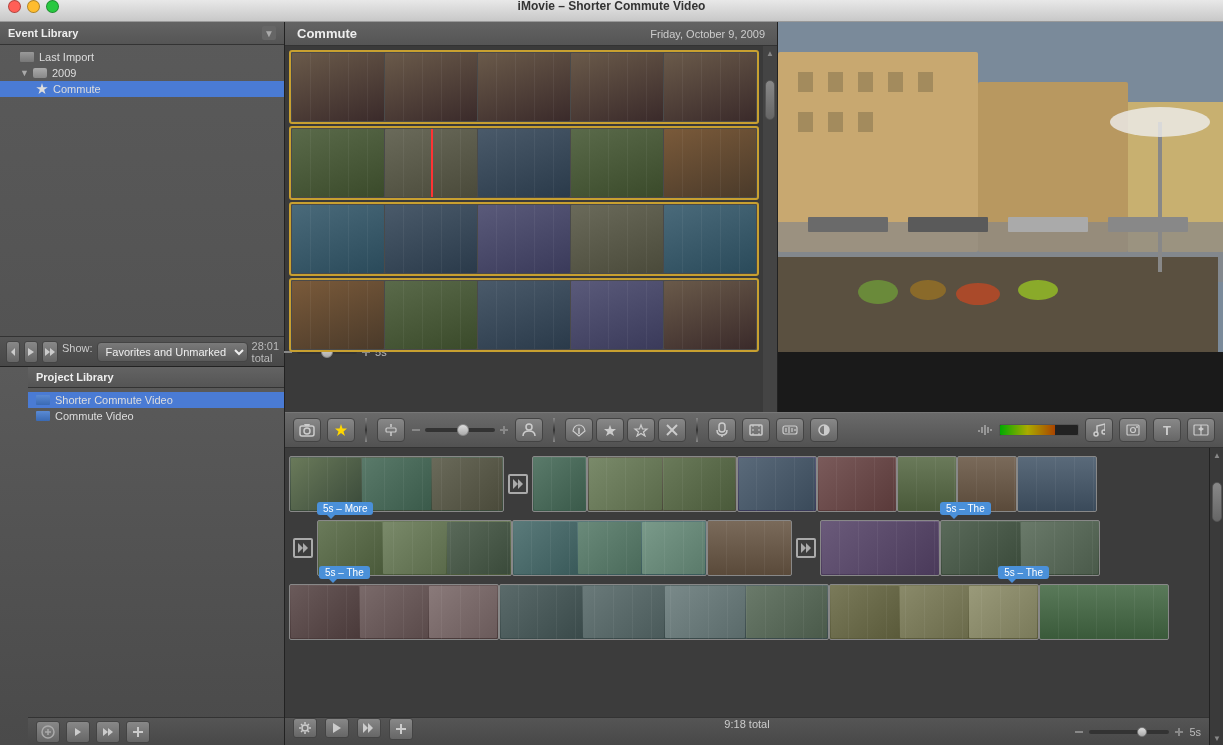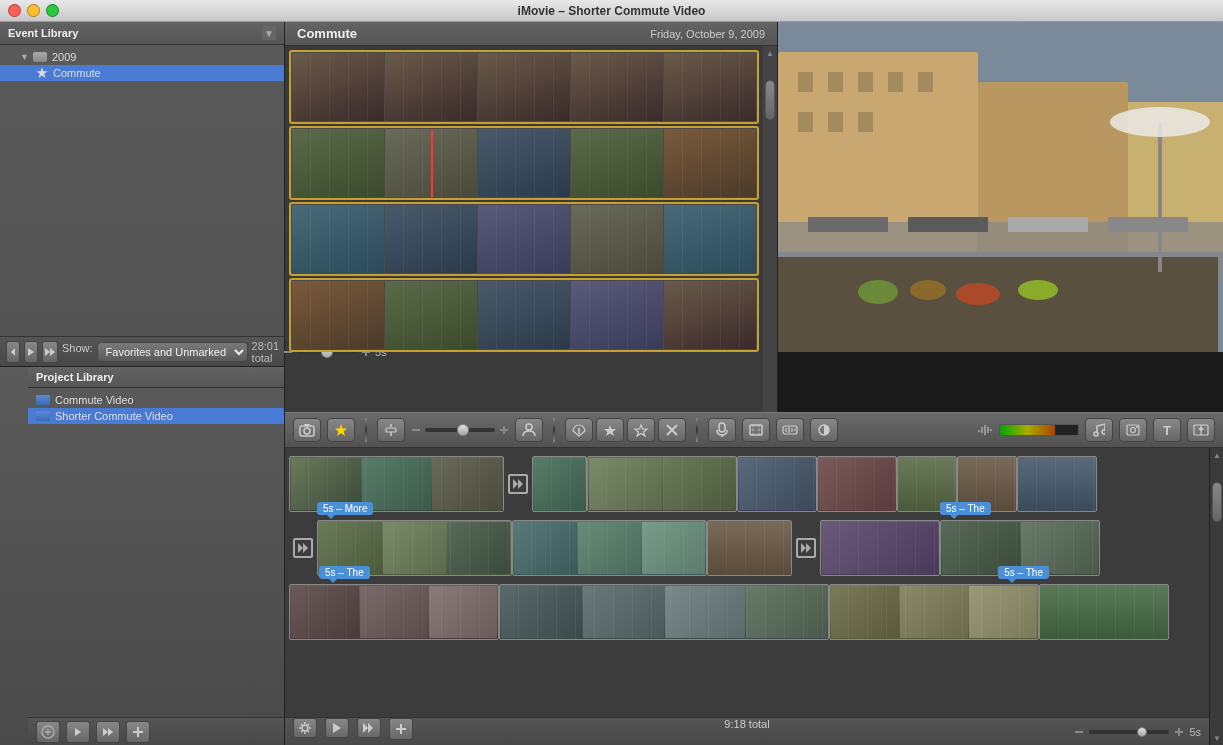--- a/index.html
+++ b/index.html
@@ -11,21 +11,21 @@
       height: 745px;
       overflow: hidden;
       color: #ddd;
     }
 
     
     #title-bar {
       background: linear-gradient(to bottom, #e8e8e8, #c8c8c8);
       height: 22px;
       display: flex;
-      align-items: center;
+      align-items: flex-end;
       padding: 8px 8px;
       border-bottom: 1px solid #999;
       position: relative;
     }
     .traffic-lights {
       display: flex;
       gap: 6px;
       align-items: center;
     }
     .traffic-light {
@@ -653,20 +653,24 @@
 
   <div id="left-panel">
 
     <div id="event-library-section">
       <div id="event-library-header">
         <span>Event Library</span>
         <div style="width:14px;height:14px;background:#666;border-radius:2px;display:flex;align-items:center;justify-content:center;color:#aaa;font-size:10px;cursor:pointer;">▼</div>
       </div>
       <div id="event-library-tree">
 
+        <div class="tree-item tree-indent">
+          <div class="tree-item-icon" style="background: linear-gradient(to bottom, #999,#777);"></div>
+          <span>Last Import</span>
+        </div>
 
 
         <div class="tree-item tree-indent">
           <span class="disclosure-triangle">▼</span>
           <div class="tree-item-icon folder"></div>
           <span>2009</span>
         </div>
 
         <div class="tree-item tree-indent2 selected">
           <div style="width:12px;height:12px;background:#ddd;clip-path:polygon(50% 0%, 61% 35%, 98% 35%, 68% 57%, 79% 91%, 50% 70%, 21% 91%, 32% 57%, 2% 35%, 39% 35%);margin-right:5px;flex-shrink:0;"></div>
@@ -714,27 +718,27 @@
         </div>
         <span class="duration-badge">5s</span>
       </div>
     </div>
 
     <div id="project-library-panel" style="flex:1;display:flex;flex-direction:column;padding-left:28px;">
       <div id="project-library-header">
         <span>Project Library</span>
       </div>
       <div id="project-library-list">
+        <div class="project-item selected">
+          <div class="project-icon"></div>
+          <span>Shorter Commute Video</span>
+        </div>
         <div class="project-item">
           <div class="project-icon"></div>
           <span>Commute Video</span>
-        </div>
-        <div class="project-item selected">
-          <div class="project-icon"></div>
-          <span>Shorter Commute Video</span>
         </div>
       </div>
 
       <div style="height:28px;background:linear-gradient(to bottom,#555,#484848);border-top:1px solid #333;display:flex;align-items:center;padding:0 8px;gap:6px;margin-top:auto;">
         <div class="icon-btn" style="font-size:16px;">
           <svg width="16" height="16" viewBox="0 0 16 16">
               <circle cx="8" cy="8" r="6" fill="none" stroke="#aaa" stroke-width="1.5"></circle>
               <line x1="8" y1="5" x2="8" y2="11" stroke="#aaa" stroke-width="1.5"></line>
               <line x1="5" y1="8" x2="11" y2="8" stroke="#aaa" stroke-width="1.5"></line>
             </svg>

